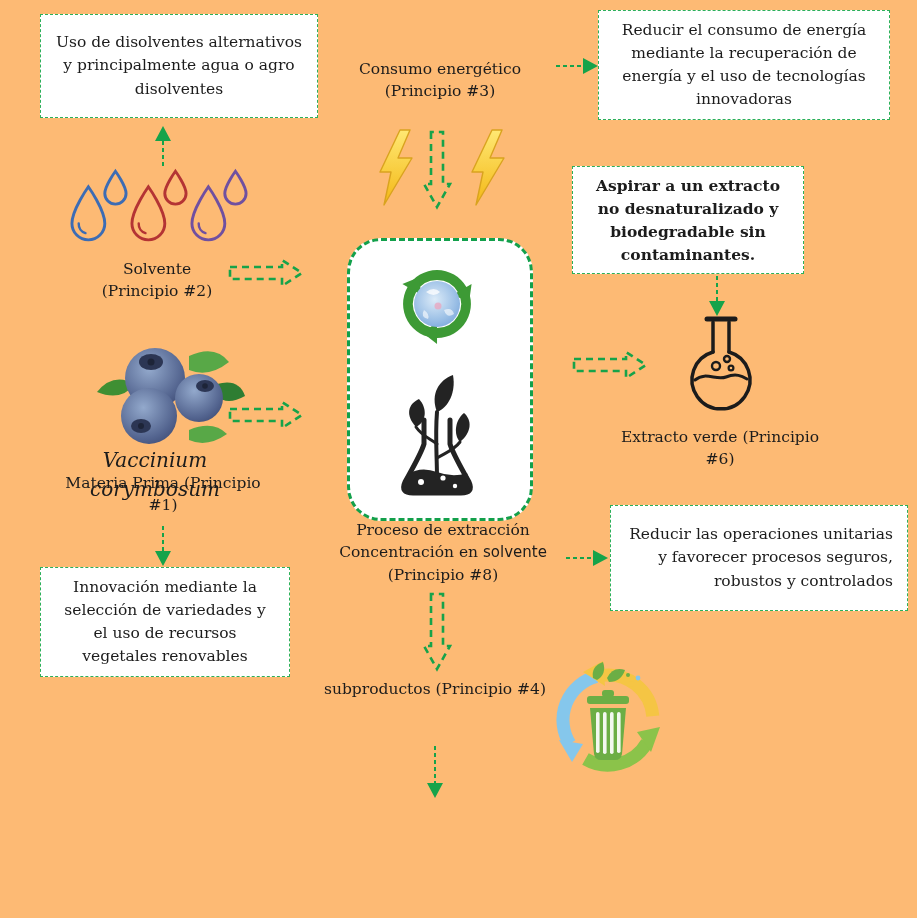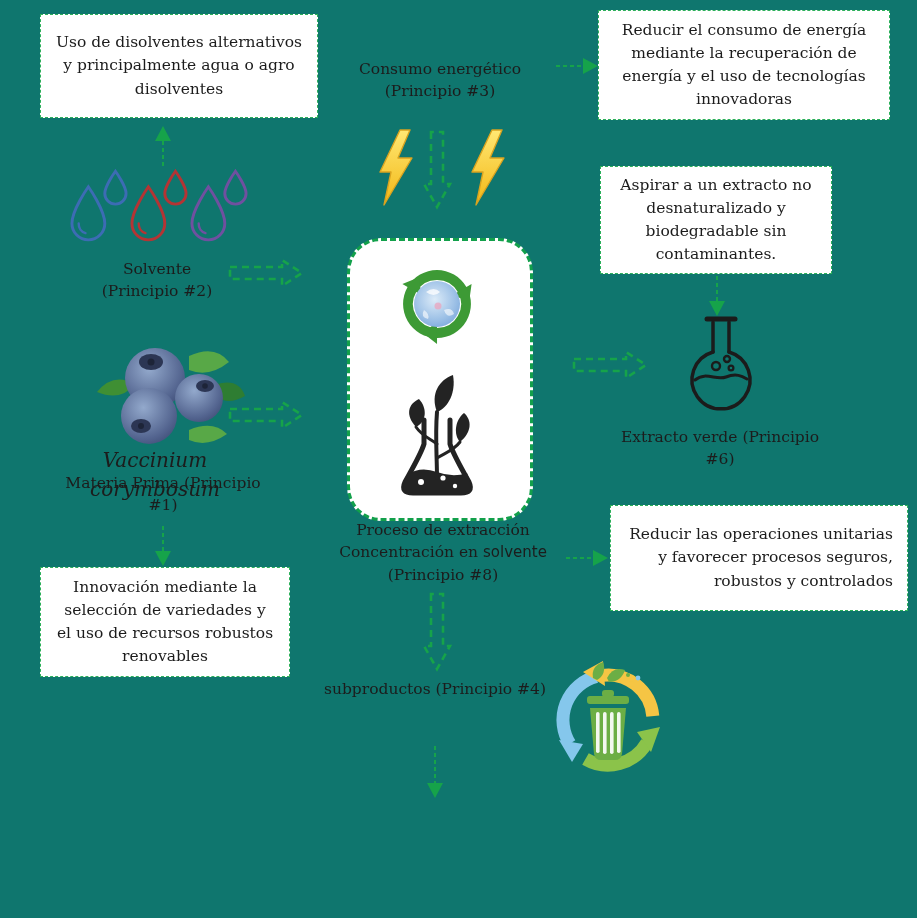--- a/index.html
+++ b/index.html
@@ -1,16 +1,16 @@
 <!DOCTYPE html>
 <html><head>
 <meta charset="utf-8">
 <style>
   html,body{margin:0;padding:0;background:#ffffff;}
-  #canvas{position:relative;width:917px;height:918px;background:#0f766e;overflow:hidden;
+  #canvas{position:relative;width:917px;height:918px;background:#fdba74;overflow:hidden;
           font-family:"DejaVu Serif","Liberation Serif",serif;color:#1c1c1c;}
   .abs{position:absolute;}
   .gbox{position:absolute;border:1.6px dashed #2cb05a;background:#fff;
         display:flex;align-items:center;justify-content:center;text-align:center;
         font-size:15.5px;line-height:1.5;padding:6px 14px;box-sizing:border-box;}
   .lbl{position:absolute;text-align:center;font-size:15.5px;line-height:1.45;}
   .italic{font-style:italic;}
   .sansword{font-family:"DejaVu Sans","Liberation Sans",sans-serif;font-size:15px;}
   .procbox{position:absolute;border:3px dashed #12a04b;border-radius:34px;background:#fff;}
   svg{display:block;}
@@ -93,21 +93,21 @@
   <svg class="abs" style="left:374px;top:128px" width="42" height="80">
     <polygon points="26,2 6,44 17,44 10,77 38,30 24,30 36,2" fill="url(#boltGrad)" stroke="#d9a31f" stroke-width="1.4" stroke-linejoin="round"></polygon>
   </svg>
   <svg class="abs" style="left:422px;top:130px" width="30" height="80">
       <use href="#blockArrowDown"></use>
     </svg>
   <svg class="abs" style="left:466px;top:128px" width="42" height="80">
     <polygon points="26,2 6,44 17,44 10,77 38,30 24,30 36,2" fill="url(#boltGrad)" stroke="#d9a31f" stroke-width="1.4" stroke-linejoin="round"></polygon>
   </svg>
 
-  <div class="gbox" style="left:600px;top:166px;width:232px;height:108px;">Aspirar a un extracto no desnaturalizado y biodegradable sin contaminantes.</div>
+  <div class="gbox" style="left:572px;top:166px;width:232px;height:108px;font-weight:bold;">Aspirar a un extracto no desnaturalizado y biodegradable sin contaminantes.</div>
 
   <svg class="abs" style="left:702px;top:274px" width="30" height="44">
     <line x1="15" y1="2" x2="15" y2="28" stroke="#16a34a" stroke-width="2" stroke-dasharray="4 3"></line>
     <polygon points="15,42 7,27 23,27" fill="#16a34a"></polygon>
   </svg>
 
   <div class="procbox" style="left:347px;top:238px;width:180px;height:277px;"></div>
 
   <svg class="abs" style="left:382px;top:252px" width="110" height="105" viewBox="0 0 110 105">
     <g fill="#3d9a35">
@@ -185,21 +185,21 @@
     </g>
   </svg>
 
   <div class="lbl" style="left:620px;top:426px;width:200px;">Extracto verde (Principio #6)</div>
 
   <svg class="abs" style="left:148px;top:524px" width="30" height="44">
     <line x1="15" y1="2" x2="15" y2="28" stroke="#16a34a" stroke-width="2" stroke-dasharray="4 3"></line>
     <polygon points="15,42 7,27 23,27" fill="#16a34a"></polygon>
   </svg>
 
-  <div class="gbox" style="left:40px;top:567px;width:250px;height:110px;">Innovación mediante la selección de variedades y el uso de recursos robustos renovables</div>
+  <div class="gbox" style="left:40px;top:567px;width:250px;height:110px;">Innovación mediante la selección de variedades y el uso de recursos vegetales renovables</div>
 
   <div class="lbl" style="left:313px;top:519px;width:260px;">
     <div>Proceso de extracción</div>
     <div><span>Concentración en </span><span class="sansword">solvente</span></div>
     <div>(Principio #8)</div>
   </div>
 
   <svg class="abs" style="left:564px;top:543px" width="46" height="30">
     <line x1="2" y1="15" x2="31" y2="15" stroke="#16a34a" stroke-width="2" stroke-dasharray="4 3"></line>
     <polygon points="44,15 29,7 29,23" fill="#16a34a"></polygon>

